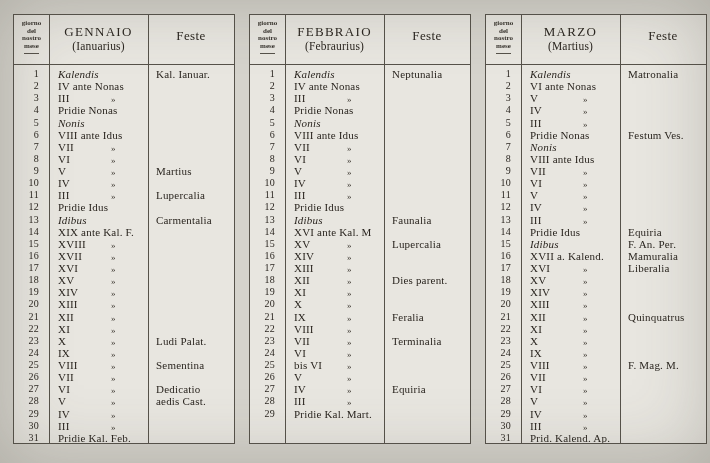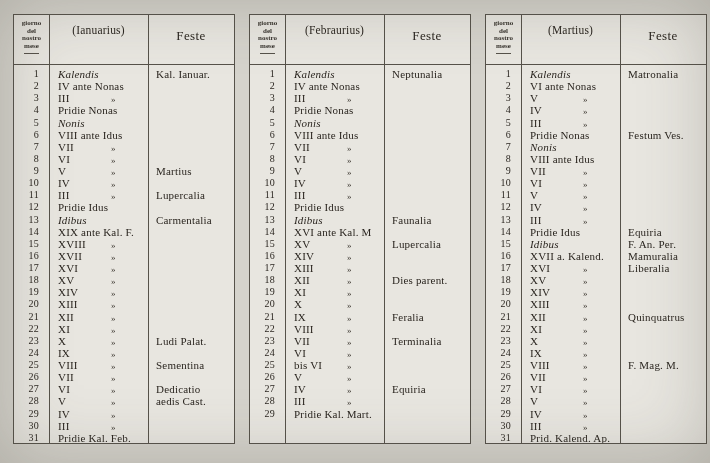--- a/index.html
+++ b/index.html
@@ -58,20 +58,21 @@
       <div class="hc1">
         <div>
             <div>giorno</div>
             <div>del</div>
             <div>nostro</div>
             <div>mese</div>
           </div>
         <div class="dash"></div>
       </div>
       <div class="hc2">
+        <div class="month">GENNAIO</div>
         <div class="latin">(Ianuarius)</div>
       </div>
       <div class="hc3">Feste</div>
     </div>
     <div class="tbody">
   <div class="row">
     <div class="n">1</div>
     <div class="d"><span class="it">Kalendis</span></div>
     <div class="f">Kal. Ianuar.</div>
   </div>
@@ -265,20 +266,21 @@
       <div class="hc1">
         <div>
             <div>giorno</div>
             <div>del</div>
             <div>nostro</div>
             <div>mese</div>
           </div>
         <div class="dash"></div>
       </div>
       <div class="hc2">
+        <div class="month">FEBBRAIO</div>
         <div class="latin">(Febraurius)</div>
       </div>
       <div class="hc3">Feste</div>
     </div>
     <div class="tbody">
   <div class="row">
     <div class="n">1</div>
     <div class="d"><span class="it">Kalendis</span></div>
     <div class="f">Neptunalia</div>
   </div>
@@ -460,20 +462,21 @@
       <div class="hc1">
         <div>
             <div>giorno</div>
             <div>del</div>
             <div>nostro</div>
             <div>mese</div>
           </div>
         <div class="dash"></div>
       </div>
       <div class="hc2">
+        <div class="month">MARZO</div>
         <div class="latin">(Martius)</div>
       </div>
       <div class="hc3">Feste</div>
     </div>
     <div class="tbody">
   <div class="row">
     <div class="n">1</div>
     <div class="d"><span class="it">Kalendis</span></div>
     <div class="f">Matronalia</div>
   </div>

